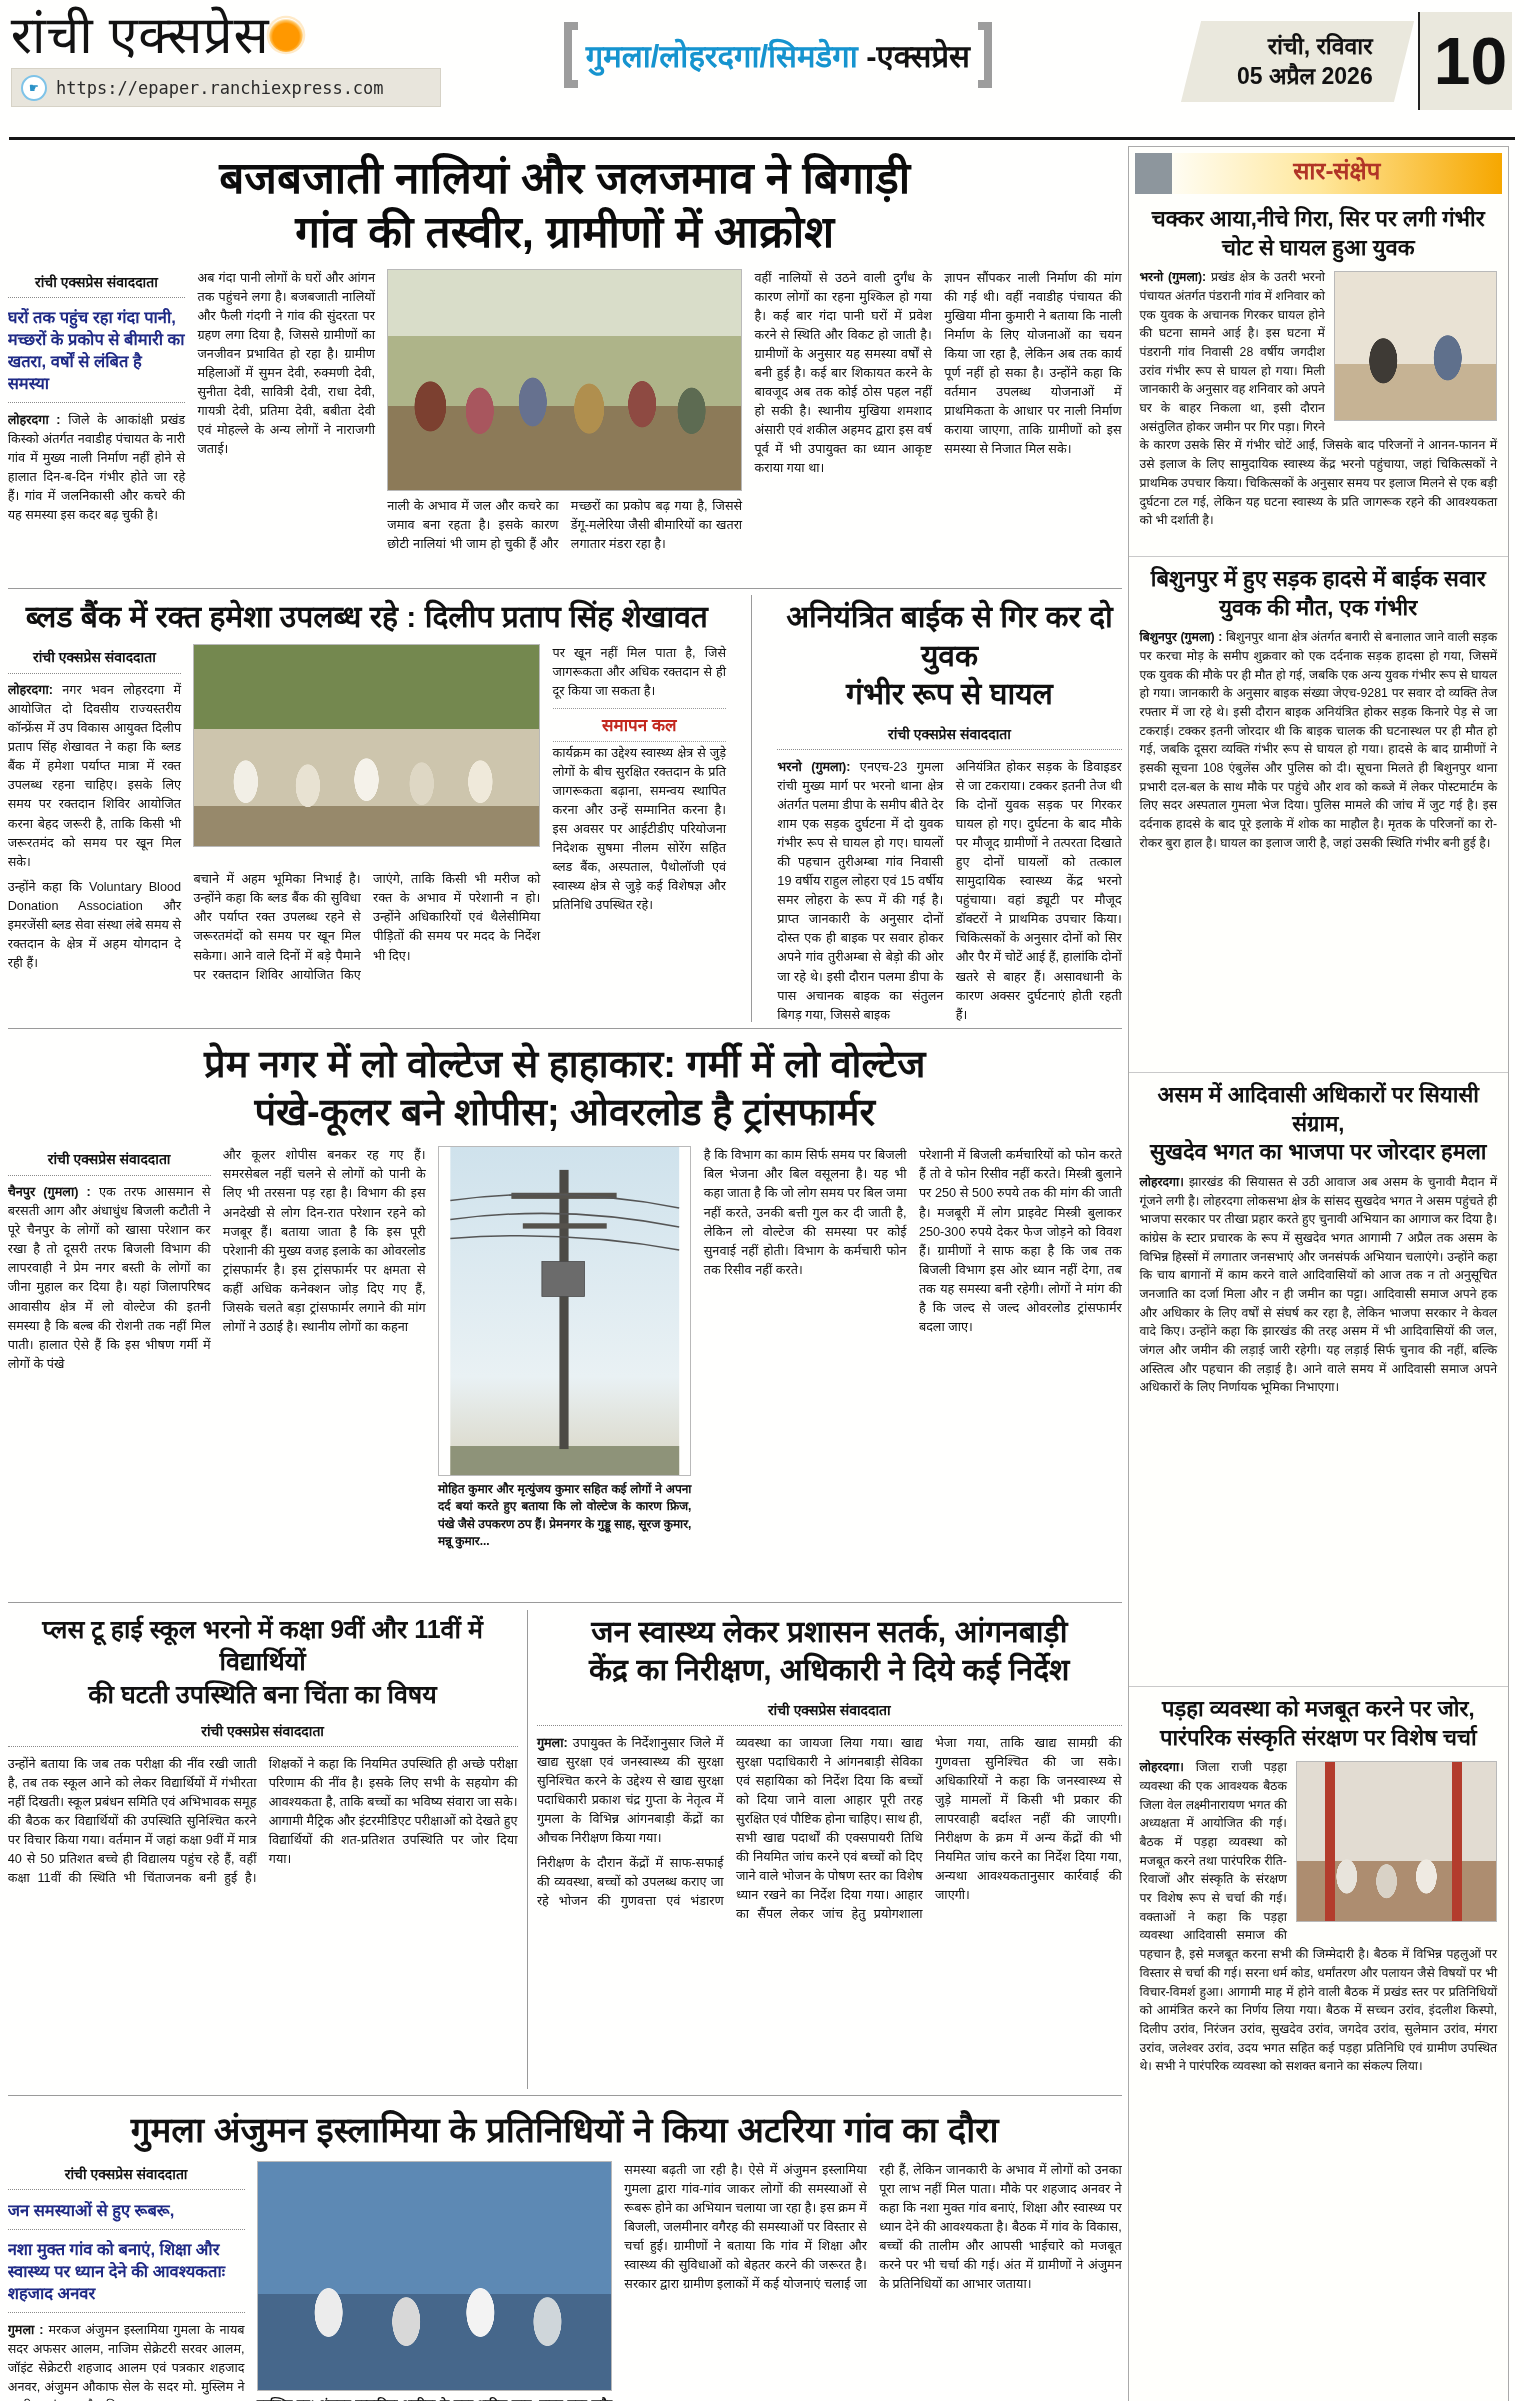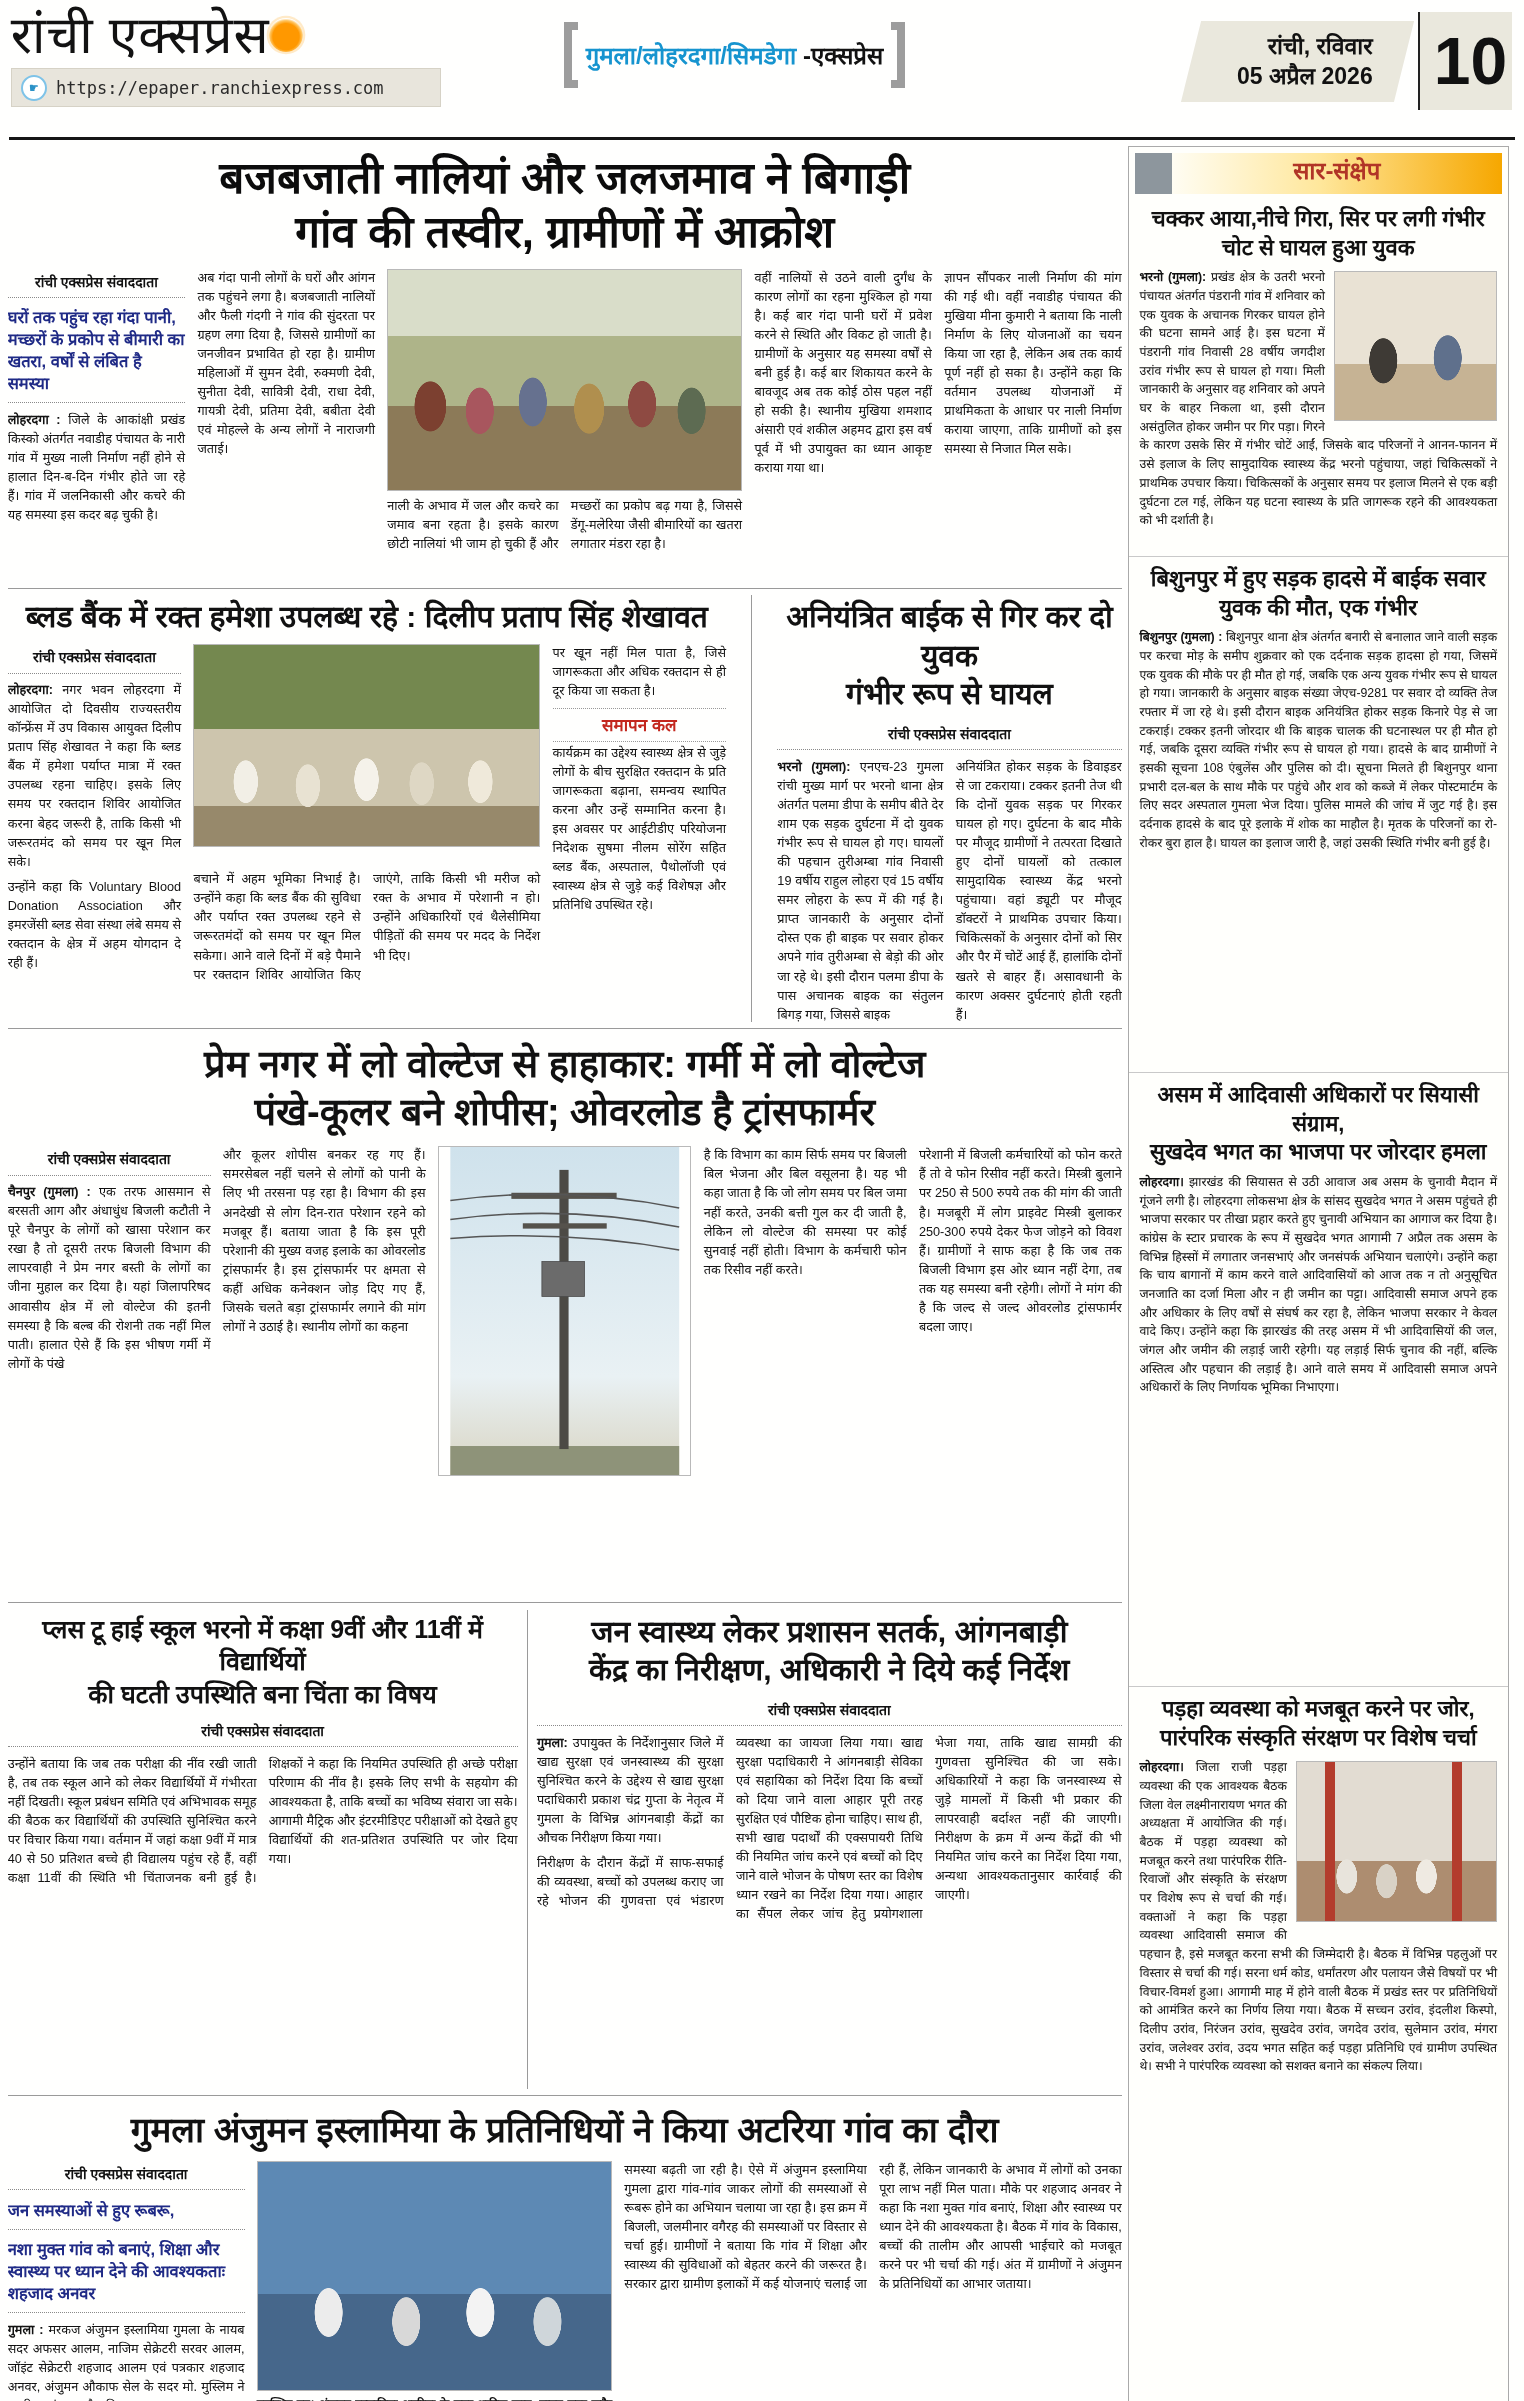--- a/index.html
+++ b/index.html
@@ -8,21 +8,21 @@
   
   .hdr{position:relative;height:137px;padding:7.7px 10.7px 0}
   .masthead{font-size:52px;font-weight:400;letter-spacing:0.8px;color:#121212;line-height:1.05;display:flex;align-items:center;gap:0}
   .sun-icon{display:inline-block;width:34px;height:34px;border-radius:50%;background:radial-gradient(circle at 50% 55%,#ff9800 0 52%,#ffc766 64%,rgba(255,199,102,0) 72%);box-shadow:0 0 0 2.3px rgba(255,170,40,.25)}
   .urlbar{margin-top:6.1px;width:430px;background:#e8e5dc;border:0.8px solid #d6d2c6;padding:5.4px 9.2px;display:flex;align-items:center;gap:9.2px;font-family:"DejaVu Sans Mono","Liberation Mono",monospace;font-size:17px;color:#2b2b2b}
   .urlicon{flex:0 0 26px;width:26px;height:26px;border-radius:50%;background:#fff;border:2.3px solid #7ec3e8;color:#2b92c7;display:flex;align-items:center;justify-content:center;font-size:14.6px}
   .edition{position:absolute;left:564px;top:21.5px;display:flex;align-items:center;gap:7.7px}
   .bracket{width:14px;height:66px;border:8.4px solid #9d9d9d}
   .bracket.l{border-right:none}
   .bracket.r{border-left:none}
-  .edition-text{font-size:24px;font-weight:900;white-space:nowrap}
+  .edition-text{font-size:31px;font-weight:900;white-space:nowrap}
   .edition-blue{color:#1694cf}
   .edition-black{color:#121212}
   .datebox{position:absolute;right:12.3px;top:12.3px;display:flex;align-items:center;height:98px}
   .dateslab{background:#eae8dd;transform:skewX(-14deg);padding:10.7px 31px 10.7px 46px}
   .dateslab-in{transform:skewX(14deg);text-align:right;font-weight:800;font-size:23px;line-height:1.3}
   .pageno{font-size:66px;font-weight:900;border-left:2.3px solid #222;padding:3.1px 4.6px 3.1px 14px;margin-left:14px;background:#eae8dd;height:98px;display:flex;align-items:center}
   .hdr-rule{border-top:3.1px solid #161616;margin:0 9.2px}
   
   .content{display:grid;grid-template-columns:1114px 381px;column-gap:6.1px;padding:6.1px 7.7px 7.7px}
   .main{min-width:0}
@@ -243,20 +243,21 @@
               <rect width="300" height="430" fill="url(#sky)"></rect>
               <rect x="0" y="392" width="300" height="38" fill="#8e9379"></rect>
               <rect x="143" y="30" width="12" height="366" fill="#4c4a45"></rect>
               <rect x="80" y="60" width="138" height="8" fill="#55524c"></rect>
               <rect x="95" y="100" width="110" height="7" fill="#55524c"></rect>
               <rect x="120" y="150" width="56" height="46" fill="#6b6b6b" stroke="#4a4a4a"></rect>
               <path d="M0,70 Q150,50 300,80" stroke="#555" fill="none" stroke-width="2"></path>
               <path d="M0,95 Q150,75 300,105" stroke="#555" fill="none" stroke-width="2"></path>
               <path d="M0,120 Q150,108 300,135" stroke="#555" fill="none" stroke-width="2"></path>
             </svg>
+            <p class="cap">मोहित कुमार और मृत्युंजय कुमार सहित कई लोगों ने अपना दर्द बयां करते हुए बताया कि लो वोल्टेज के कारण फ्रिज, पंखे जैसे उपकरण ठप हैं। प्रेमनगर के गुड्डू साह, सूरज कुमार, मन्नू कुमार...</p>
           </div>
           <div class="fcol body">
               <p>है कि विभाग का काम सिर्फ समय पर बिजली बिल भेजना और बिल वसूलना है। यह भी कहा जाता है कि जो लोग समय पर बिल जमा नहीं करते, उनकी बत्ती गुल कर दी जाती है, लेकिन लो वोल्टेज की समस्या पर कोई सुनवाई नहीं होती। विभाग के कर्मचारी फोन तक रिसीव नहीं करते।</p>
             </div>
           <div class="fcol body">
               <p>परेशानी में बिजली कर्मचारियों को फोन करते हैं तो वे फोन रिसीव नहीं करते। मिस्त्री बुलाने पर 250 से 500 रुपये तक की मांग की जाती है। मजबूरी में लोग प्राइवेट मिस्त्री बुलाकर 250-300 रुपये देकर फेज जोड़ने को विवश हैं। ग्रामीणों ने साफ कहा है कि जब तक बिजली विभाग इस ओर ध्यान नहीं देगा, तब तक यह समस्या बनी रहेगी। लोगों ने मांग की है कि जल्द से जल्द ओवरलोड ट्रांसफार्मर बदला जाए।</p>
             </div>
         </div>
       </section>
 

